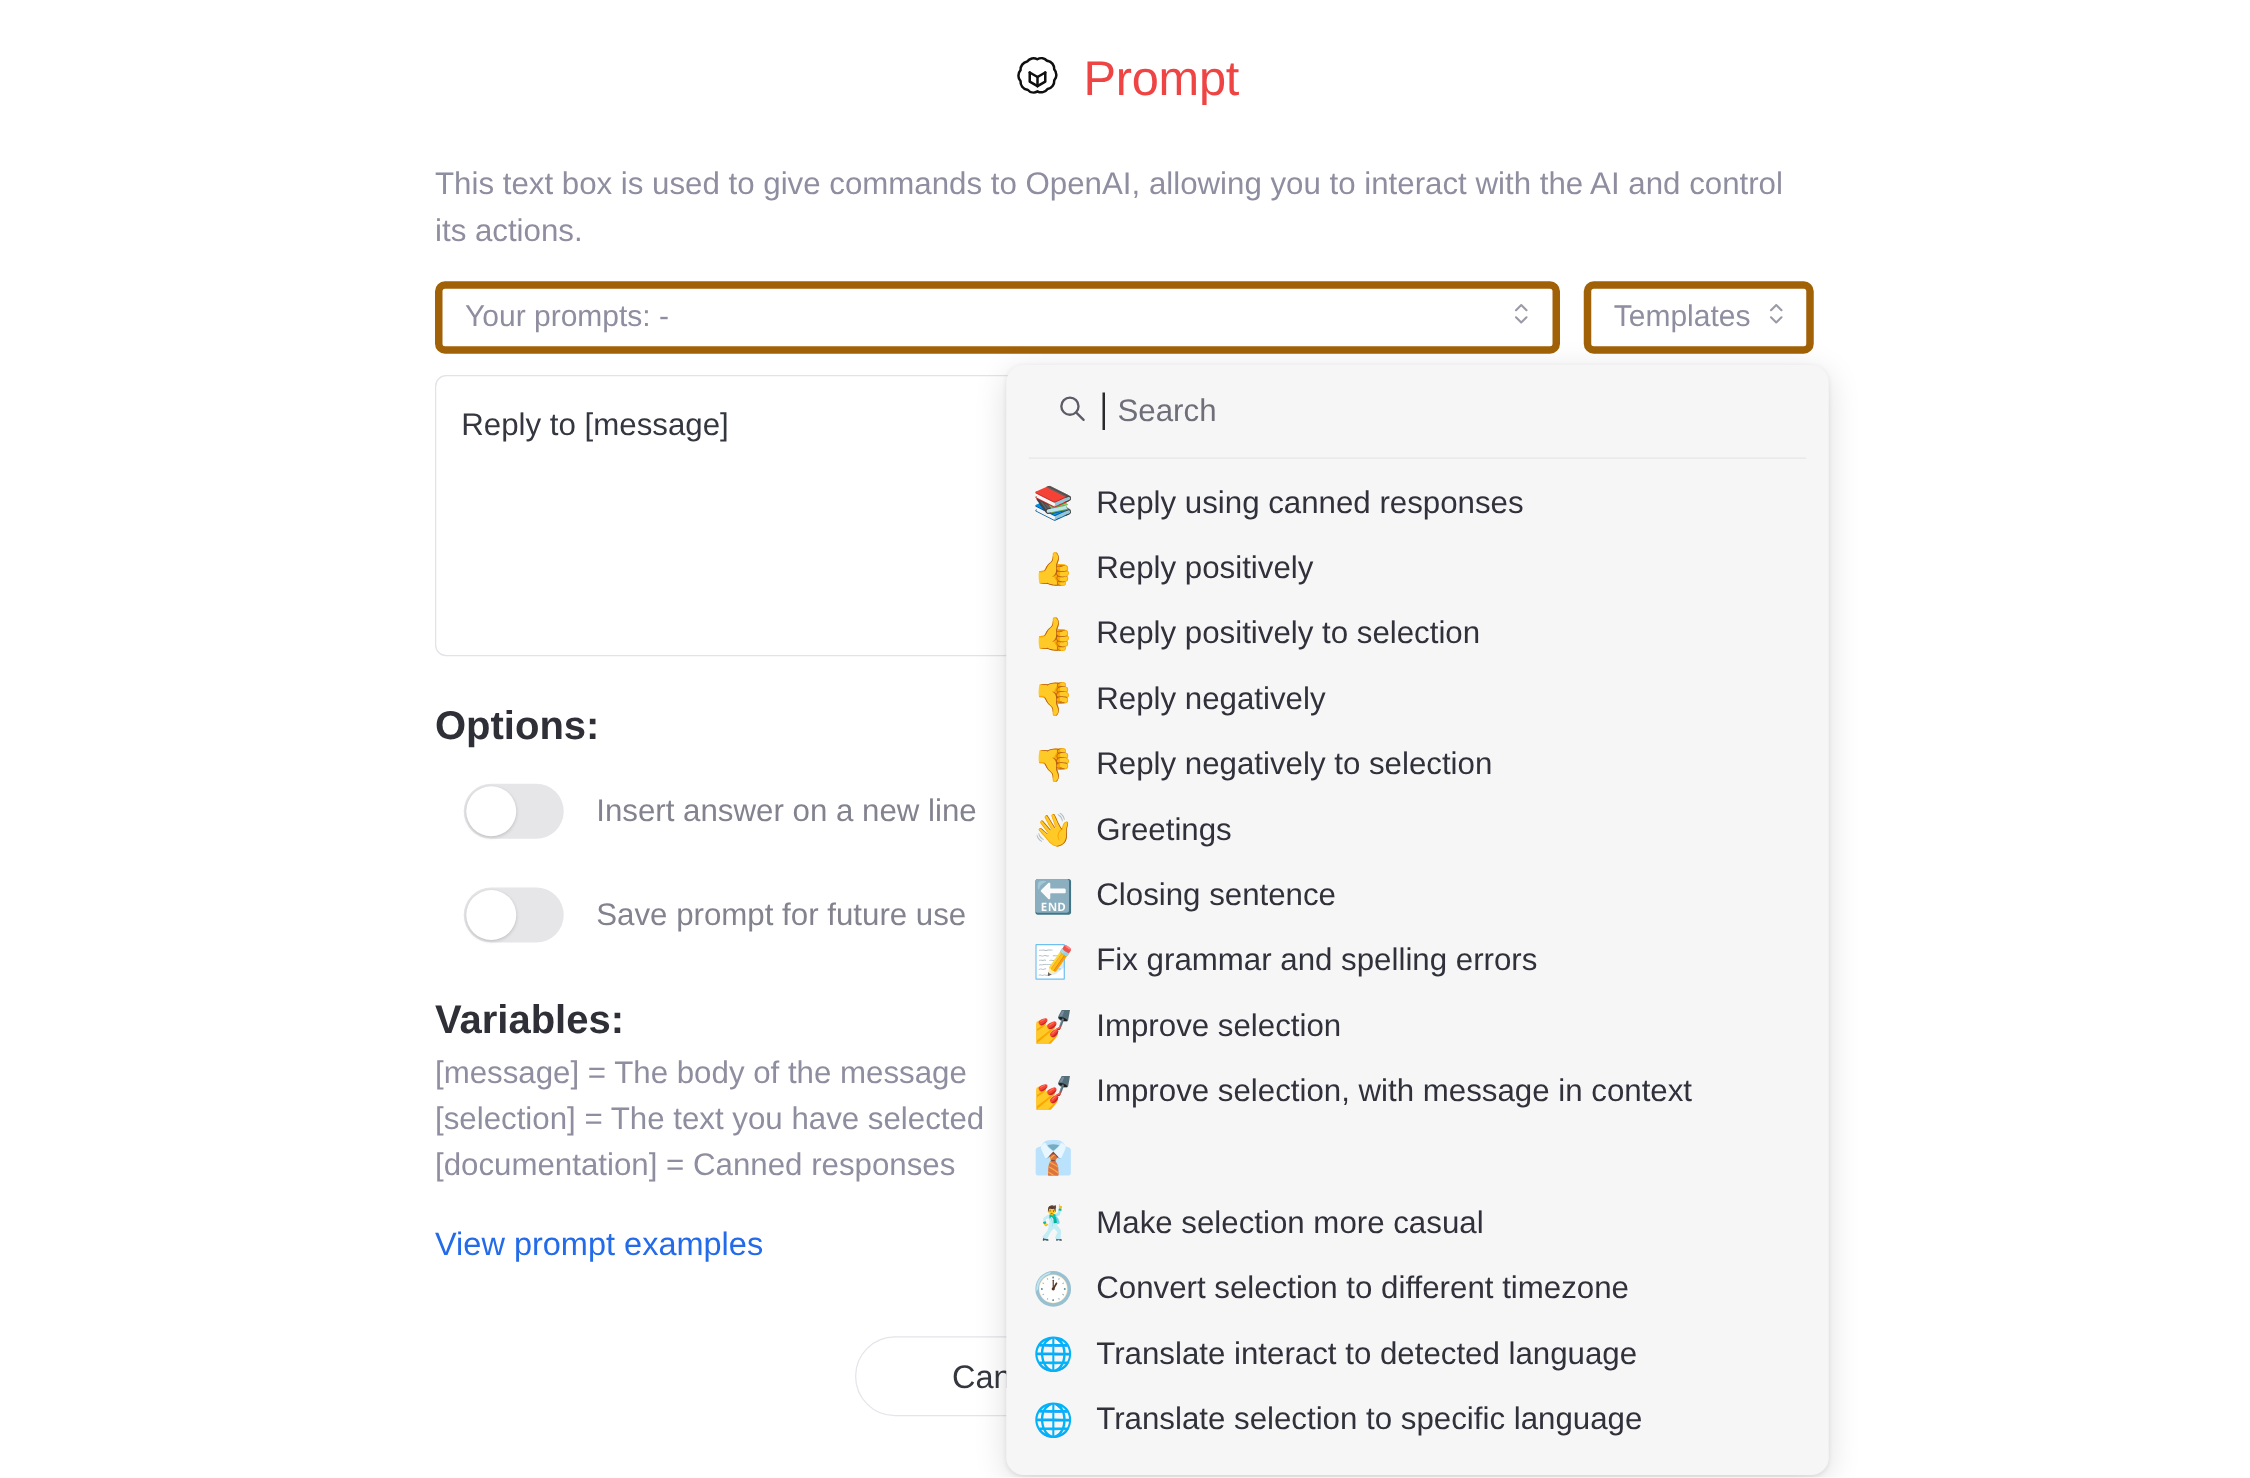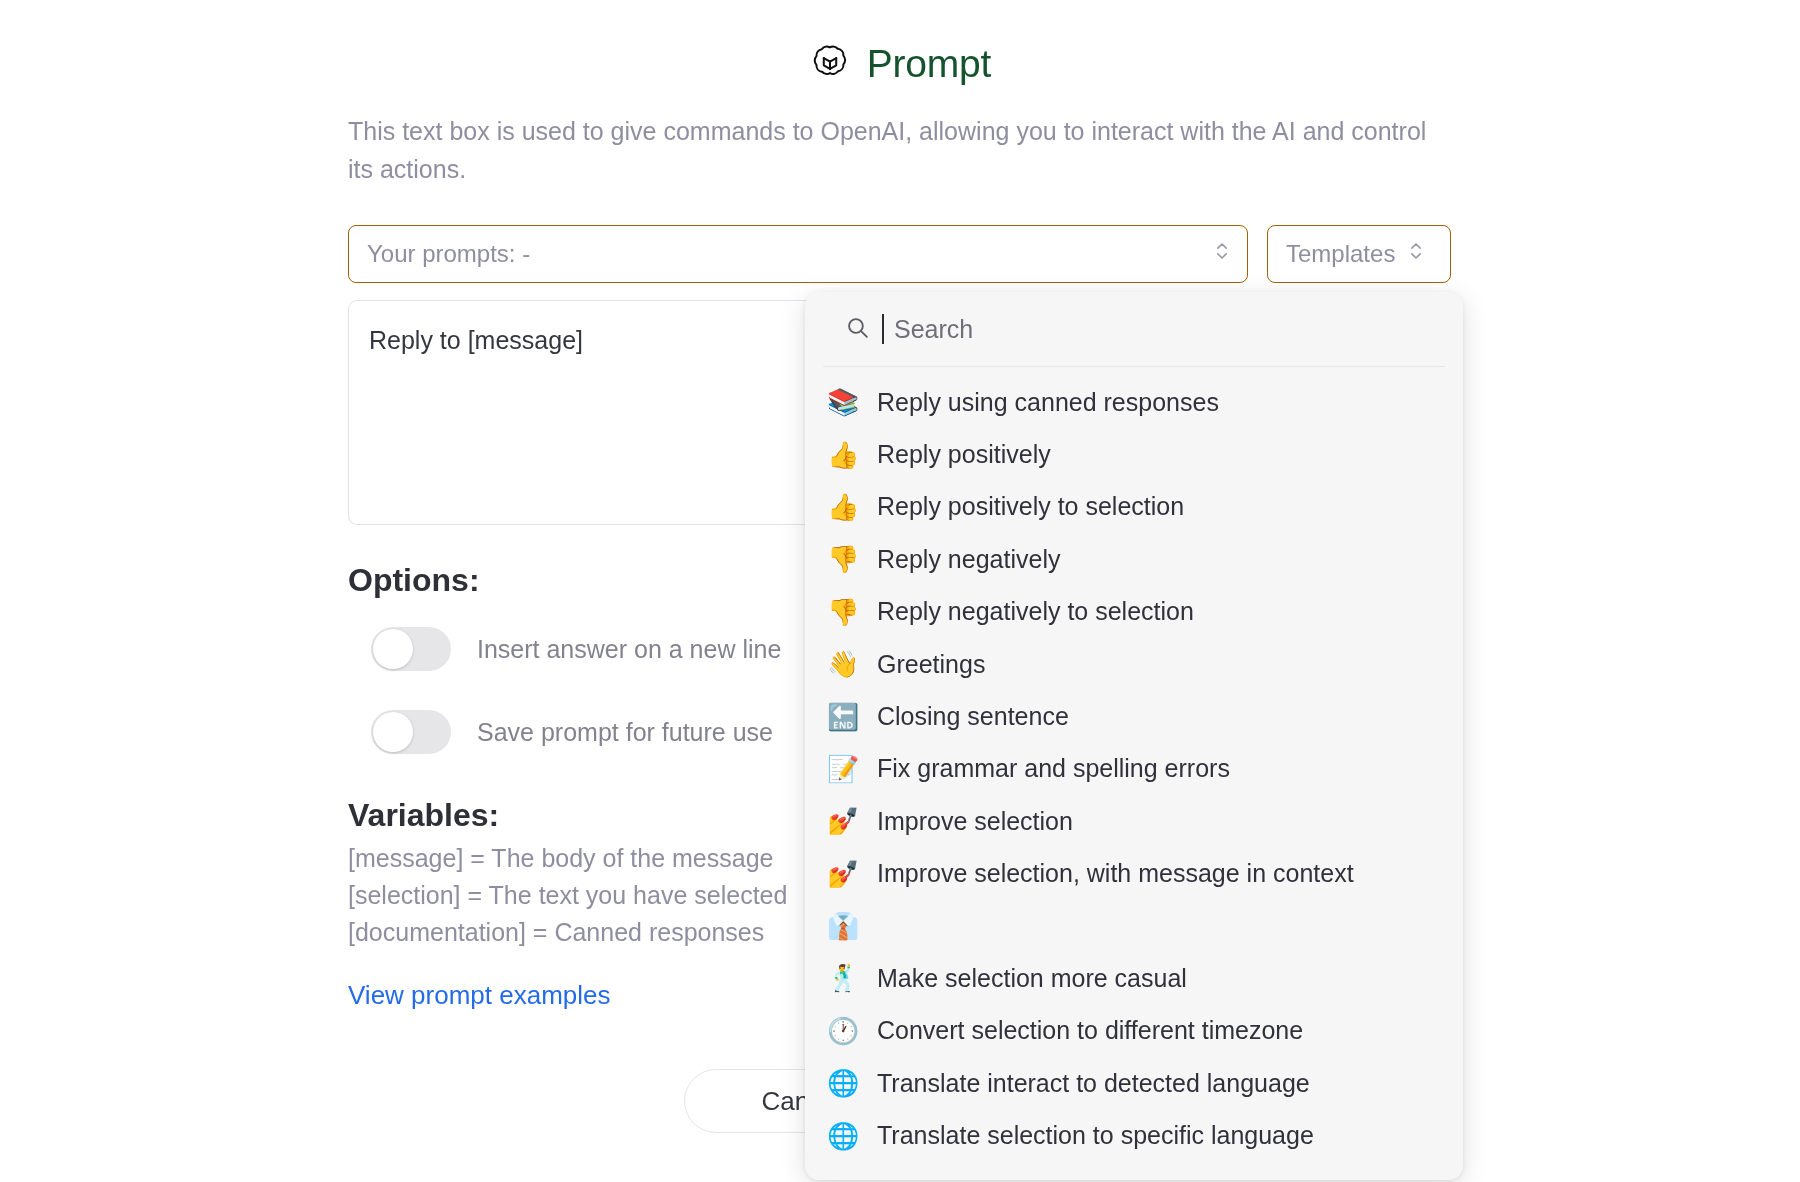--- a/index.html
+++ b/index.html
@@ -31,48 +31,48 @@
     justify-content: center;
     gap: 16px;
   }
   .oai-logo {
     width: 42px;
     height: 42px;
     display: block;
   }
   .header-title {
     font-size: 39px;
-    color: #14532d;
+    color: #ef4444;
     letter-spacing: -0.2px;
     line-height: 1;
   }
 
   .description {
     position: absolute;
     left: 348px;
-    top: 112px;
+    top: 128px;
     width: 1105px;
     font-size: 25px;
     line-height: 38px;
     color: #8e8ea0;
   }
 
   
   .select-row {
     position: absolute;
     left: 348px;
     top: 225px;
     display: flex;
     gap: 19px;
     align-items: stretch;
   }
   .select-box {
     height: 58px;
     background: #ffffff;
-    border: 1px solid #a16207;
+    border: 6px solid #a16207;
     border-radius: 8px;
     display: flex;
     align-items: center;
     padding: 0 18px;
     font-size: 24px;
     color: #8e8ea0;
     position: relative;
   }
   .select-prompts { width: 900px; }
   .select-templates { width: 184px; justify-content: flex-start; gap: 14px; }

